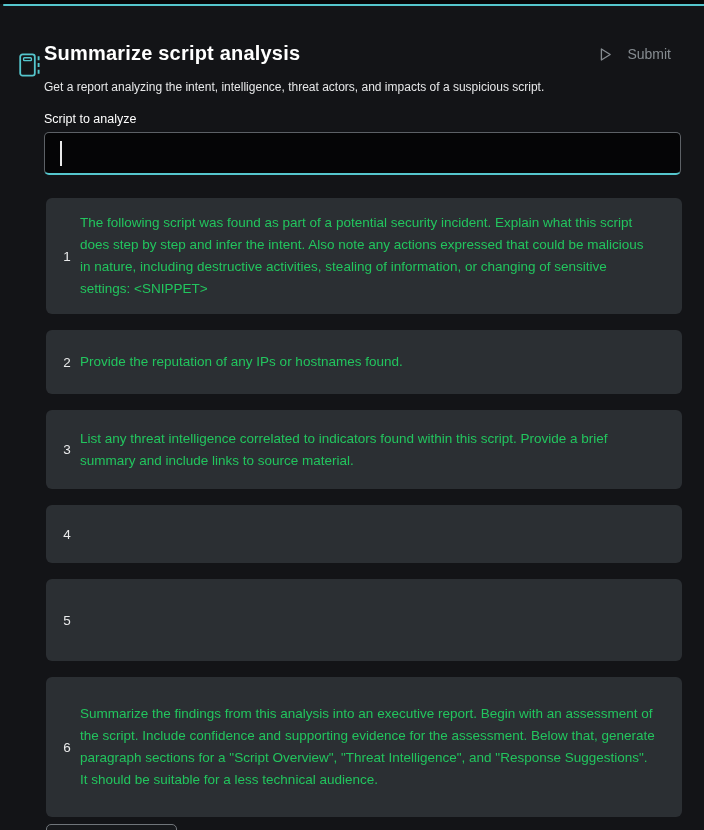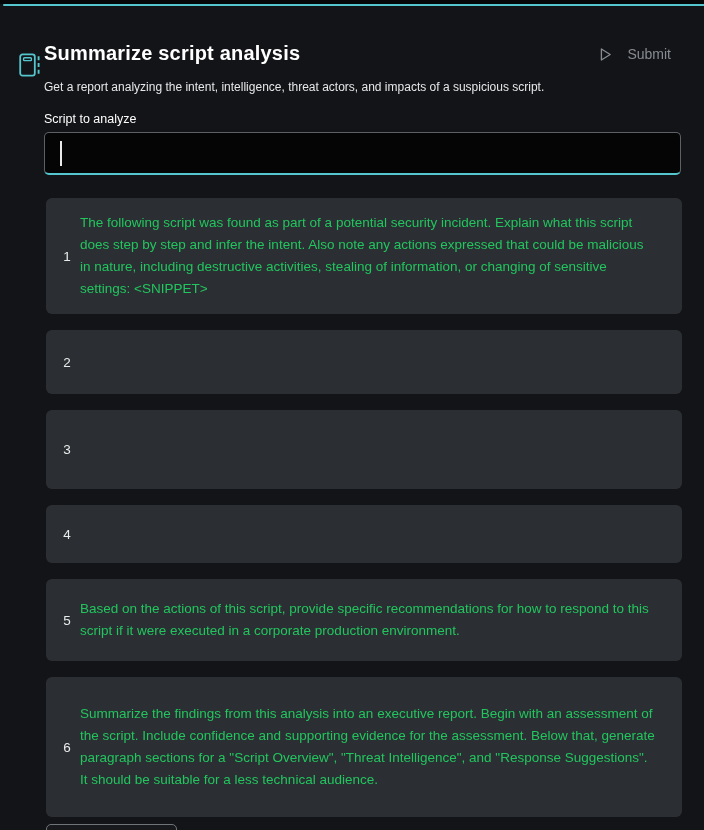--- a/index.html
+++ b/index.html
@@ -109,30 +109,31 @@
   <div class="text-cursor"></div>
 </div>
 
 <div class="prompt-list">
   <div class="prompt-card h1">
     <span class="prompt-num">1</span>
     <span class="prompt-text">The following script was found as part of a potential security incident. Explain what this script does step by step and infer the intent. Also note any actions expressed that could be malicious in nature, including destructive activities, stealing of information, or changing of sensitive settings: &lt;SNIPPET&gt;</span>
   </div>
   <div class="prompt-card h2">
     <span class="prompt-num">2</span>
+    <span class="prompt-text">Provide the reputation of any IPs or hostnames found.</span>
   </div>
   <div class="prompt-card h3">
     <span class="prompt-num">3</span>
+    <span class="prompt-text">List any threat intelligence correlated to indicators found within this script. Provide a brief summary and include links to source material.</span>
   </div>
   <div class="prompt-card h4">
     <span class="prompt-num">4</span>
   </div>
   <div class="prompt-card h5">
     <span class="prompt-num">5</span>
-    <span class="prompt-text">Based on the actions of this script, provide specific recommendations for how to respond to this script if it were executed in a corporate production environment.</span>
   </div>
   <div class="prompt-card h6">
     <span class="prompt-num">6</span>
     <span class="prompt-text">Summarize the findings from this analysis into an executive report. Begin with an assessment of the script. Include confidence and supporting evidence for the assessment. Below that, generate paragraph sections for a "Script Overview", "Threat Intelligence", and "Response Suggestions". It should be suitable for a less technical audience.</span>
   </div>
 </div>
 
 <div class="bottom-btn"></div>
 
 </body></html>

